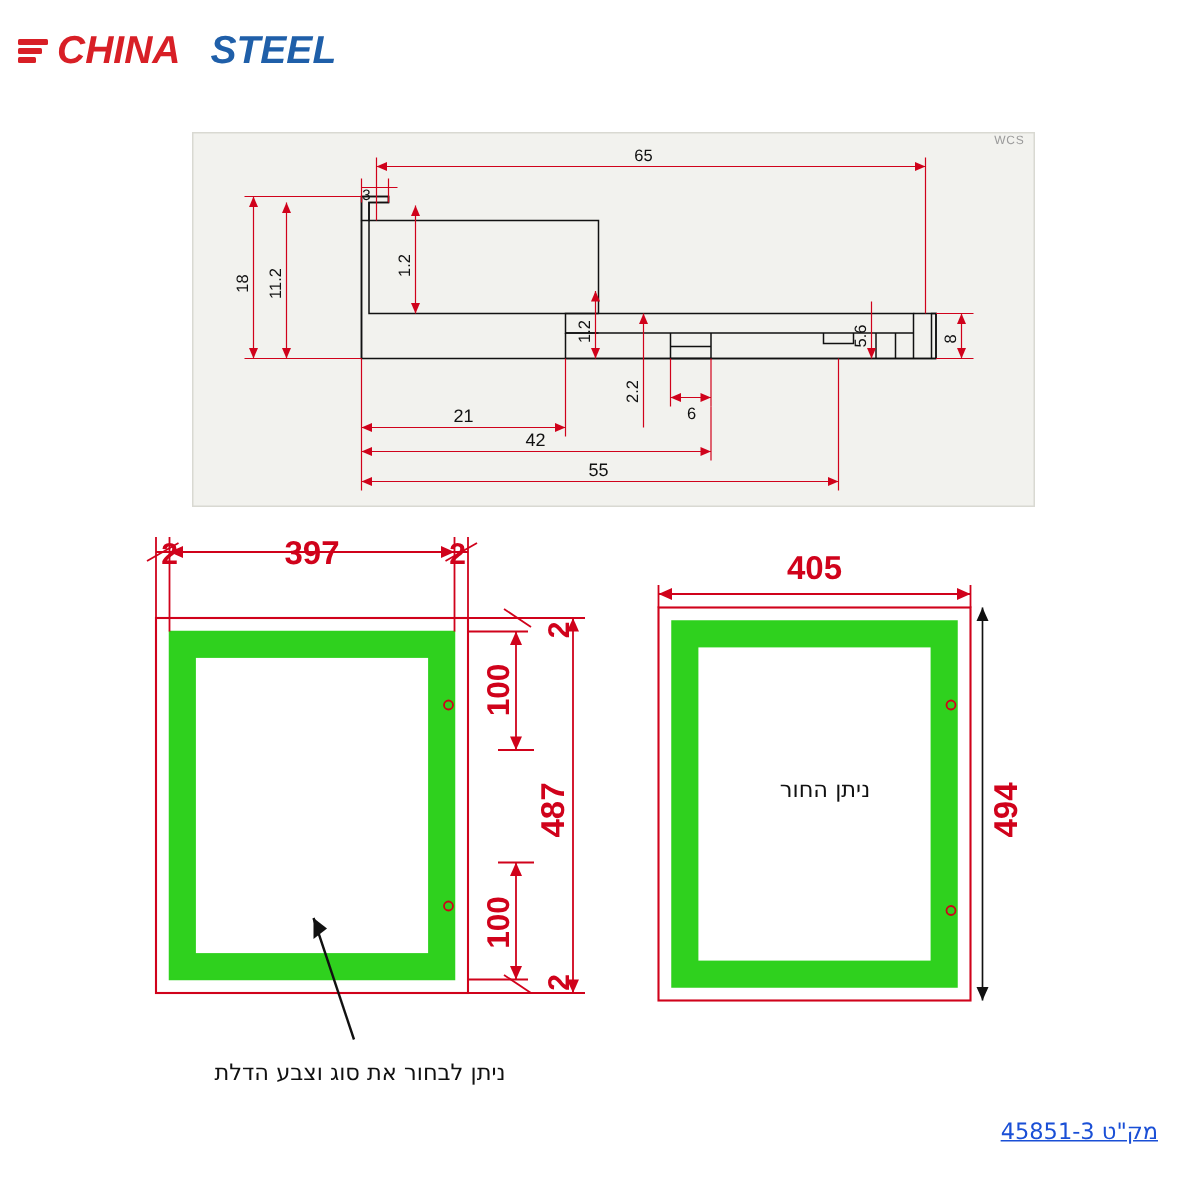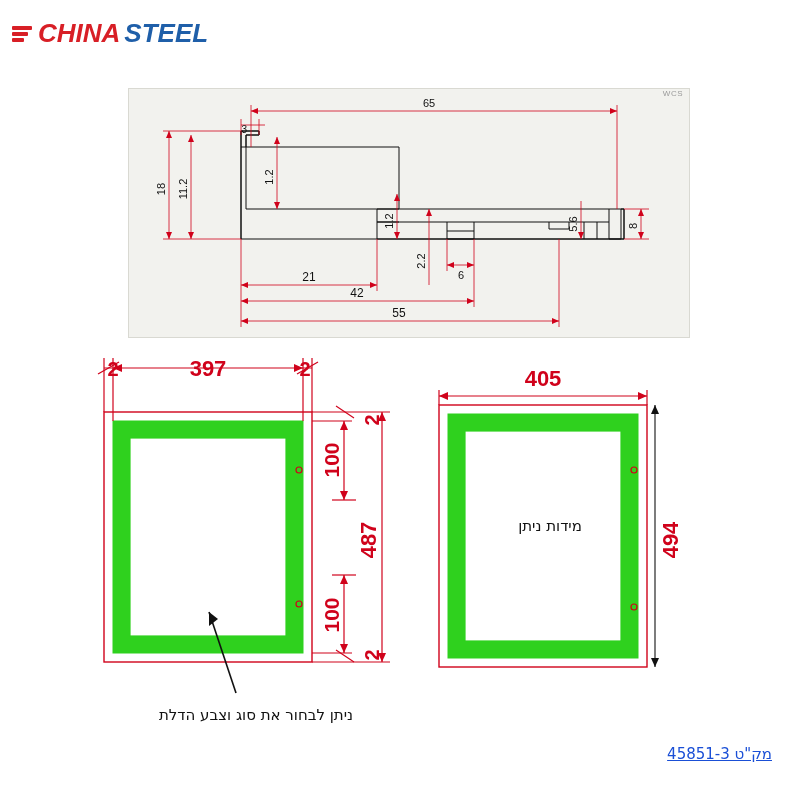--- a/index.html
+++ b/index.html
@@ -17,21 +17,21 @@
   .logo-bars{display:flex;flex-direction:column;gap:2px;margin-right:6px;}
   .logo-bars i{display:block;width:20px;height:4px;background:#d81f26;border-radius:1px;}
   .logo-bars i:nth-child(2){width:16px;}
   .logo-bars i:nth-child(3){width:12px;}
   .logo-china{
     font-family:"Liberation Sans", sans-serif;
     font-weight:bold;font-style:italic;font-size:26px;color:#d81f26;letter-spacing:0px;
   }
   .logo-steel{
     font-family:"Liberation Sans", sans-serif;
-    font-weight:bold;font-style:italic;font-size:26px;color:#1f5fa9;letter-spacing:0px;margin-left:4px;
+    font-weight:bold;font-style:italic;font-size:26px;color:#1f5fa9;letter-spacing:0px;margin-left:20px;
   }
 
   
   .profile-box{
     position:absolute;left:128px;top:88px;width:560px;height:248px;
     background:#f2f2ee;border:1px solid #d9d9d2;
   }
   .wcs{
     position:absolute;right:6px;top:0;font-size:8px;color:#9a9a9a;
     letter-spacing:0.5px;
@@ -40,21 +40,21 @@
 
   
   .panel-svg{position:absolute;left:0;top:0;}
 
   
   .heb{
     direction:rtl;unicode-bidi:bidi-override;
     font-family:"DejaVu Sans", sans-serif;
   }
   .caption{
-    position:absolute;left:96px;top:706px;width:320px;text-align:center;
+    position:absolute;left:80px;top:706px;width:320px;text-align:center;
     font-size:15px;color:#111;
   }
   .hole-label{
     position:absolute;left:455px;top:517px;width:190px;text-align:center;
     font-size:15px;color:#111;
   }
   .partno{
     position:absolute;right:28px;top:745px;
     font-size:15px;color:#1a4fd6;text-decoration:underline;
     direction:rtl;unicode-bidi:bidi-override;
@@ -265,19 +265,19 @@
     <text x="543" y="386" font-size="22" font-weight="bold" fill="#d0021b" text-anchor="middle" font-family="Liberation Sans, sans-serif">405</text>
 
     <g stroke="#111" stroke-width="1.1" fill="none">
       <line x1="655" y1="405" x2="655" y2="667"></line>
       <path d="M655,405 l-4,9 h8 z" fill="#111" stroke="none"></path>
       <path d="M655,667 l-4,-9 h8 z" fill="#111" stroke="none"></path>
     </g>
     <text x="678" y="540" font-size="22" font-weight="bold" fill="#d0021b" text-anchor="middle" transform="rotate(-90 678,540)" font-family="Liberation Sans, sans-serif">494</text>
   </svg>
 
-  <div class="hole-label heb">מידות ניתן</div>
+  <div class="hole-label heb">ניתן החור</div>
 
   <div class="caption heb">ניתן לבחור  את סוג וצבע הדלת</div>
 
   <div class="partno">מק"ט 3-15854</div>
 
 </div>
 
 </body></html>

